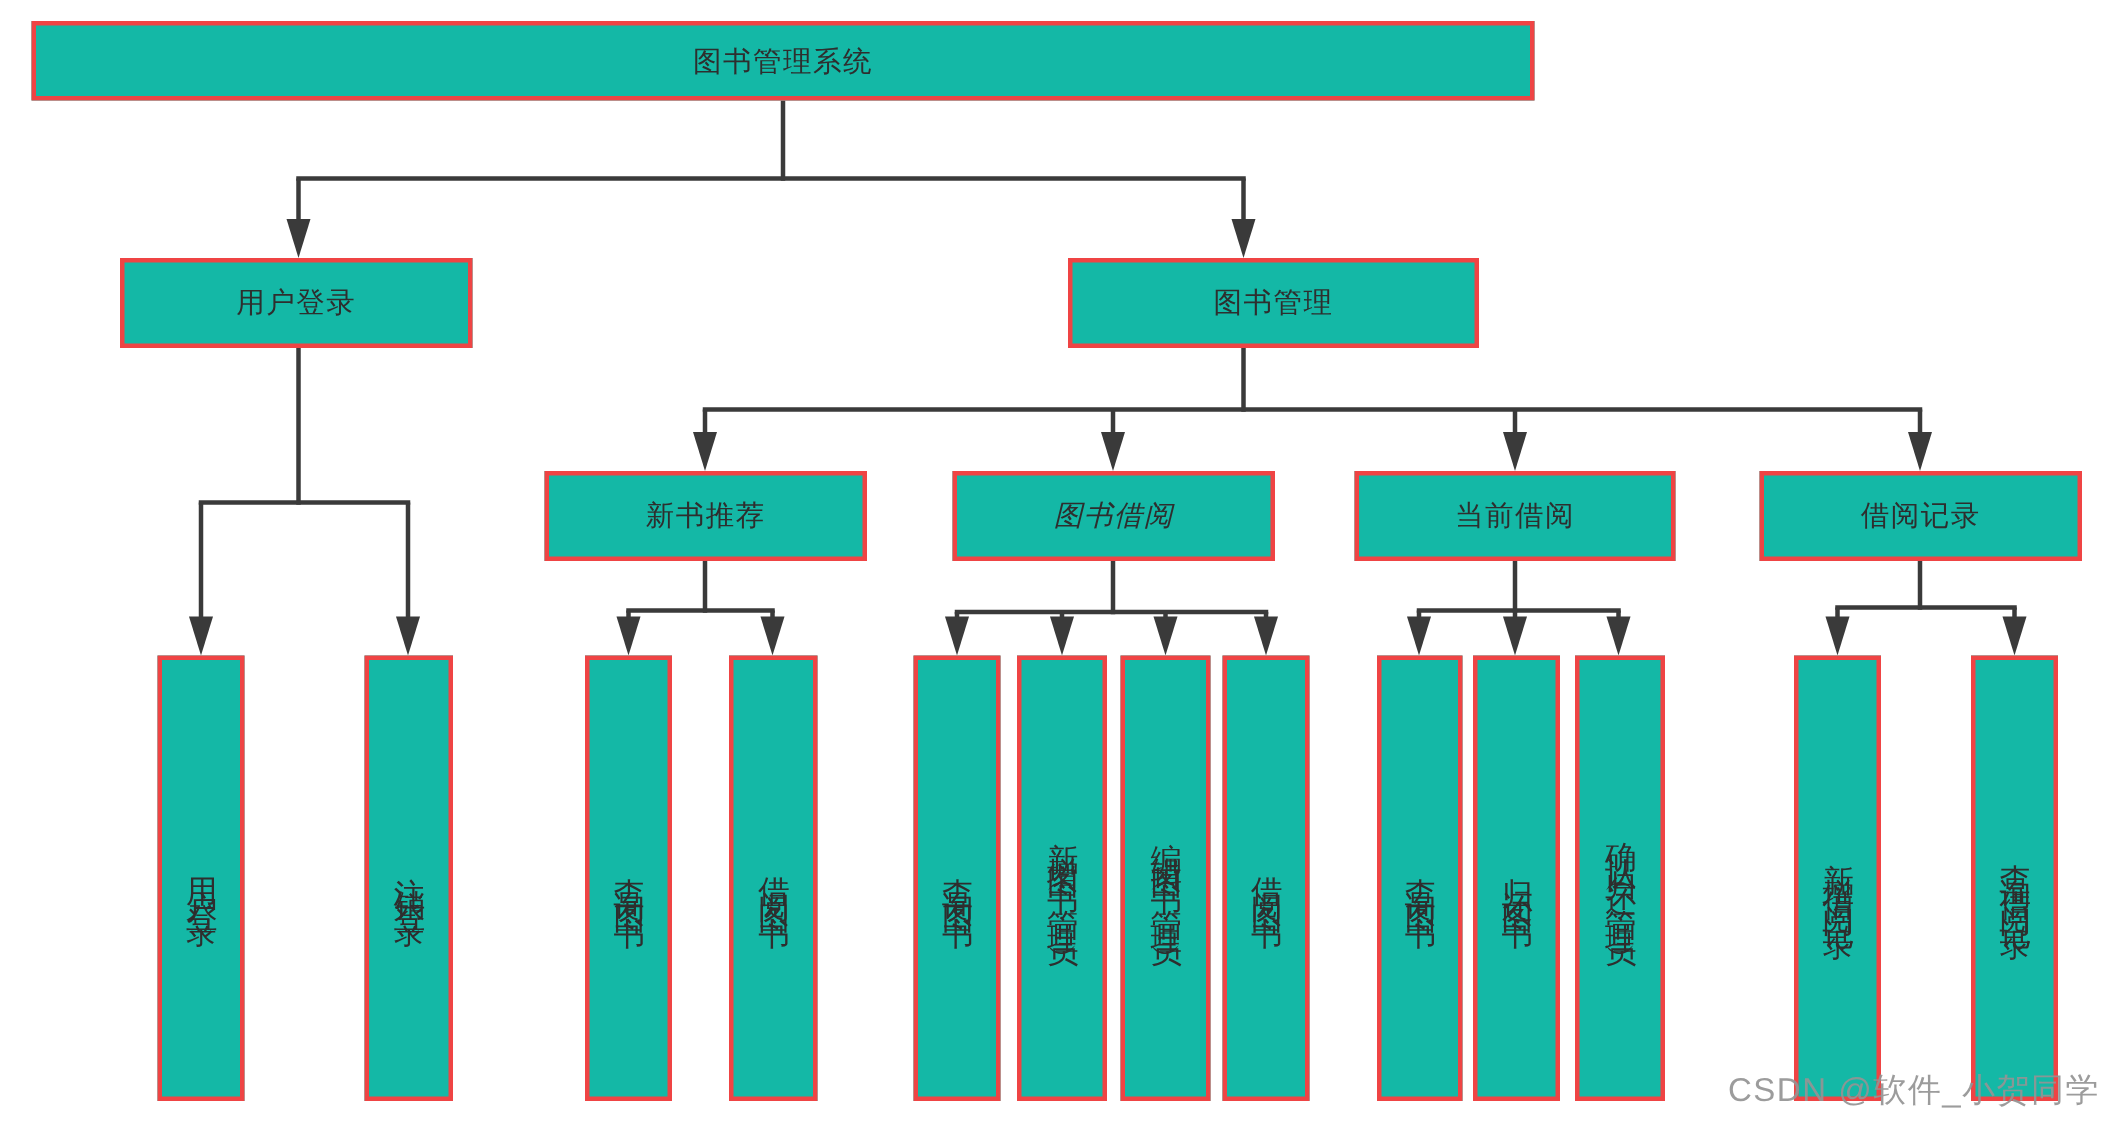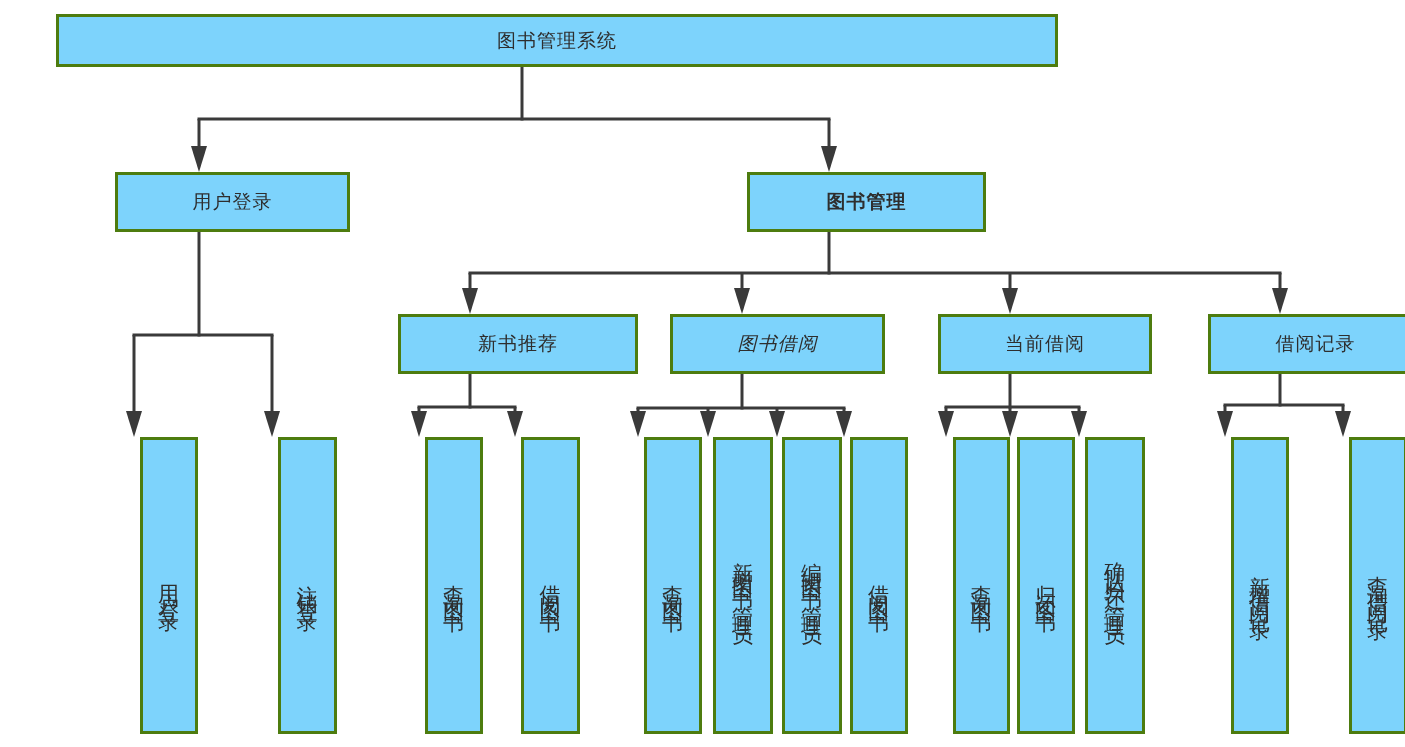--- a/index.html
+++ b/index.html
@@ -1,22 +1,22 @@
 <!DOCTYPE html>
 <html><head>
 <meta charset="utf-8">
 <style>
   html,body{margin:0;padding:0;background:#ffffff;}
   body{font-family:"Liberation Sans","DejaVu Sans",sans-serif;}
   .canvas{position:relative;width:1405px;height:747px;background:#ffffff;overflow:hidden;}
   #connector-svg{position:absolute;left:0;top:0;width:1405px;height:747px;z-index:1;}
   .node{
     position:absolute;z-index:2;box-sizing:border-box;
-    background:#7dd3fc;border:3px solid #4d7c0f;color:#2e2e2e;
-    display:flex;align-items:center;justify-content:center;margin-left:35px;
+    background:#14b8a6;border:3px solid #ef4444;color:#2e2e2e;
+    display:flex;align-items:center;justify-content:center;
   }
   .h-node{font-size:19px;letter-spacing:1px;white-space:nowrap;}
   .v-node{
     writing-mode:vertical-rl;text-orientation:mixed;
     font-size:21px;letter-spacing:9px;line-height:1;
   }
   .watermark{
     position:absolute;z-index:3;left:1152px;top:712px;width:250px;
     font-size:22px;color:rgba(148,148,148,0.92);white-space:nowrap;
     letter-spacing:1px;
@@ -78,23 +78,23 @@
       <line x1="1223.5" y1="405" x2="1344.5" y2="405" stroke="#3a3a3a" stroke-width="3"></line>
       <line x1="1225" y1="405" x2="1225" y2="415" stroke="#3a3a3a" stroke-width="3"></line>
       <polygon points="1217,411 1233,411 1225,437" fill="#3a3a3a"></polygon>
       <line x1="1343" y1="405" x2="1343" y2="415" stroke="#3a3a3a" stroke-width="3"></line>
       <polygon points="1335,411 1351,411 1343,437" fill="#3a3a3a"></polygon>
     </svg>
 
   <div class="node h-node" style="left:21px;top:14px;width:1002px;height:53px;">图书管理系统</div>
 
   <div class="node h-node" style="left:80px;top:172px;width:235px;height:60px;">用户登录</div>
-  <div class="node h-node" style="left:712px;top:172px;width:239px;height:60px;font-weight:bold;">图书管理</div>
+  <div class="node h-node" style="left:712px;top:172px;width:274px;height:60px;">图书管理</div>
 
-  <div class="node h-node" style="left:363px;top:314px;width:240px;height:60px;">新书推荐</div>
+  <div class="node h-node" style="left:363px;top:314px;width:215px;height:60px;">新书推荐</div>
   <div class="node h-node" style="left:635px;top:314px;width:215px;height:60px;font-style:italic;">图书借阅</div>
   <div class="node h-node" style="left:903px;top:314px;width:214px;height:60px;font-family:Liberation Mono, monospace;">当前借阅</div>
   <div class="node h-node" style="left:1173px;top:314px;width:215px;height:60px;">借阅记录</div>
 
   <div class="node v-node" style="left:105px;top:437px;width:58px;height:297px;">用户登录</div>
   <div class="node v-node" style="left:243px;top:437px;width:59px;height:297px;">注销登录</div>
 
   <div class="node v-node" style="left:390px;top:437px;width:58px;height:297px;">查询图书</div>
   <div class="node v-node" style="left:486px;top:437px;width:59px;height:297px;">借阅图书</div>
 
@@ -103,13 +103,14 @@
   <div class="node v-node" style="left:747px;top:437px;width:60px;height:297px;">编辑图书（管理员）</div>
   <div class="node v-node" style="left:815px;top:437px;width:58px;height:297px;">借阅图书</div>
 
   <div class="node v-node" style="left:918px;top:437px;width:57px;height:297px;">查询图书</div>
   <div class="node v-node" style="left:982px;top:437px;width:58px;height:297px;">归还图书</div>
   <div class="node v-node" style="left:1050px;top:437px;width:60px;height:297px;">确认归还（管理员）</div>
 
   <div class="node v-node" style="left:1196px;top:437px;width:58px;height:297px;">新增借阅记录</div>
   <div class="node v-node" style="left:1314px;top:437px;width:58px;height:297px;">查询借阅记录</div>
 
+  <div class="watermark">CSDN @软件_小贺同学</div>
 </div>
 
 </body></html>

